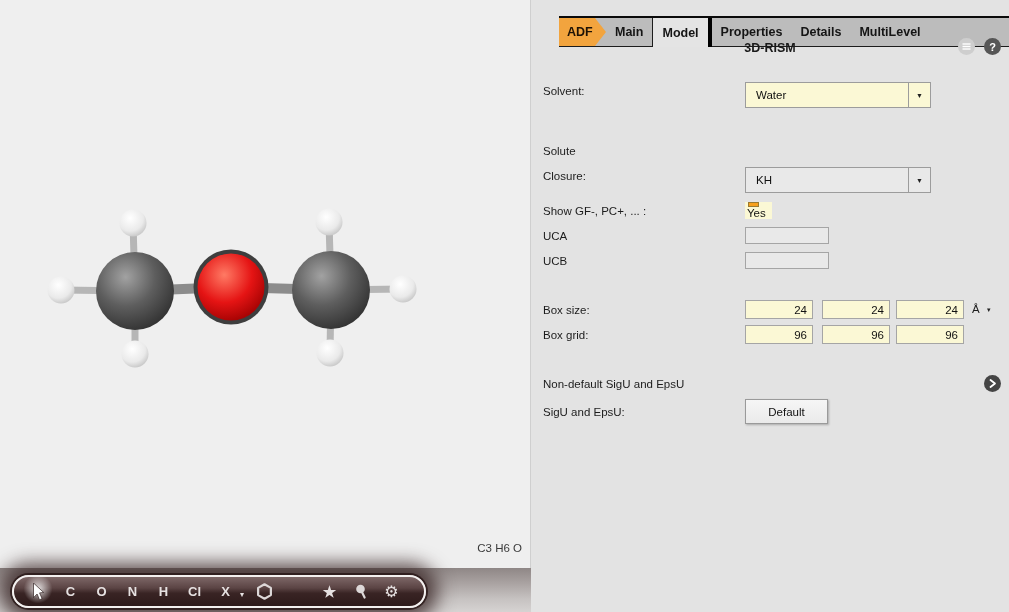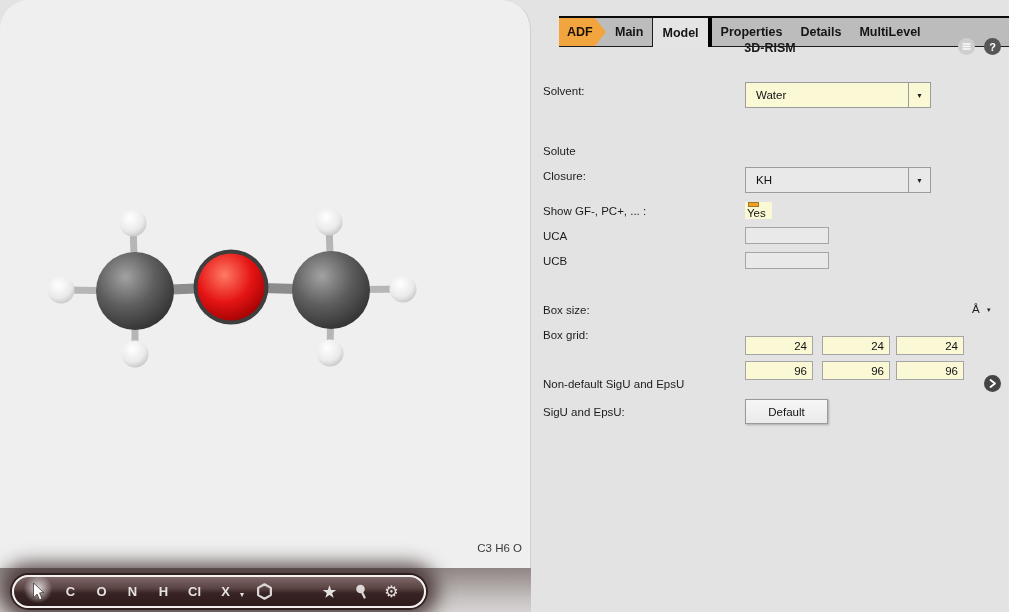--- a/index.html
+++ b/index.html
@@ -1,21 +1,21 @@
 <!DOCTYPE html>
 <html><head>
 <meta charset="utf-8">
 <style>
   * { margin:0; padding:0; box-sizing:border-box; }
   html,body { width:1009px; height:612px; overflow:hidden; }
   body { font-family:"Liberation Sans", sans-serif; }
   .app { position:relative; width:1009px; height:612px; background:#e3e3e3; }
 
   
-  .viewer { position:absolute; left:0; top:0; width:531px; height:612px; background:#efefef; border-right:1px solid #cfcfcf;border-radius:29px; }
+  .viewer { position:absolute; left:0; top:0; width:531px; height:612px; background:#efefef; border-right:1px solid #cfcfcf; }
   .mol-canvas { position:absolute; left:0; top:0; width:531px; height:568px; }
   .formula { position:absolute; left:420px; top:542px; width:108px; text-align:right; padding-right:6px;
              font-size:11.5px; color:#3a3a3a; }
 
   
   .strip { position:absolute; left:0; top:568px; width:531px; height:44px;
            background:linear-gradient(180deg,#8f8786 0%,#aaa3a2 35%,#c6c2c1 70%,#d6d3d2 100%); }
   .pill { position:absolute; left:12px; top:7px; width:414px; height:33px; border-radius:17px;
           border:2px solid #f3f0ef;
           background:linear-gradient(180deg,#7d6767 0%,#5b4444 38%,#392424 56%,#2d1a1a 100%);
@@ -65,21 +65,21 @@
   .dd-gray { background:#e9e9e9; }
 
   .yesbox { position:absolute; left:214px; top:202px; height:17px; background:#fbf8d5;
             display:flex; align-items:center; padding:0 6px 0 2px; font-size:11.5px; color:#111;flex-direction:column; }
   .yesbox .sq { width:11px; height:11px; background:#f7a01d; border:1px solid #9a7a30; margin-right:6px; }
 
   .txtfield { position:absolute; left:214px; width:84px; height:17px; background:#e9e9e9;
               border:1px solid #a5a5a5; font-size:11px; font-family:"Liberation Sans",sans-serif; }
   .numfield { position:absolute; width:68px; height:19px; background:#fbf8d5; border:1px solid #a5a5a5;
               font-size:11.5px; text-align:right; padding-right:5px; color:#111;
-              font-family:"Liberation Sans",sans-serif;margin-top:36px; }
+              font-family:"Liberation Sans",sans-serif; }
   .unit { position:absolute; left:441px; top:303px; font-size:11.5px; color:#1c1c1c; }
   .unit-caret { position:absolute; left:456px; top:306px; font-size:7px; color:#222; }
 
   .default-btn { position:absolute; left:214px; top:399px; width:83px; height:25px;
                  background:linear-gradient(180deg,#f6f6f6,#eaeaea); border:1px solid #9a9a9a;
                  box-shadow:1px 1px 2px rgba(0,0,0,.25); font-size:11.5px; color:#111;
                  font-family:"Liberation Sans",sans-serif; }
 </style>
 </head>
 <body>

